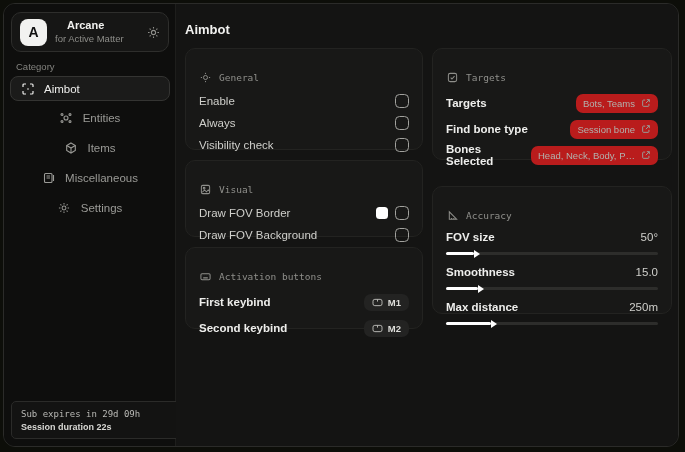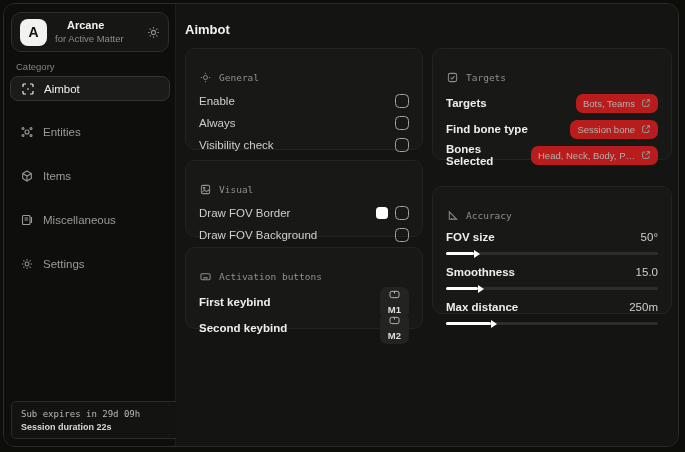--- a/index.html
+++ b/index.html
@@ -26,21 +26,21 @@
   .brand-gear { color:#8d8d89; flex-shrink:0; }
   .category-label { position:absolute; left:12px; top:57px; color:#83837f; font-size:9.5px; }
   .nav { position:absolute; left:6px; top:72px; width:160px; }
   .nav-item {
     display:flex; align-items:center; gap:10px; height:26px; padding:0 10px;
     border-radius:8px; margin-bottom:2px; color:#9a9a96; font-size:11.5px;
   }
   .nav-item.selected {
     background:#1b1b1a; border:1px solid #343432; color:#eeeeec; height:25px;
   }
-  .nav-item:not(.selected) { margin-top:18px; }
+  .nav-item:not(.selected) { margin-top:4px;justify-content:center; }
   .nav-icon { width:13px; height:13px; display:flex; align-items:center; justify-content:center; flex-shrink:0; }
   .sidebar-footer {
     position:absolute; left:7px; bottom:7px; width:187px;
     background:#131312; border:1px solid #2b2b29; border-radius:5px;
     padding:7px 9px 6px 9px;
   }
   .footer-line1 { font-family:"DejaVu Sans Mono","Liberation Mono",monospace; font-size:9px; color:#b9b9b5; margin-bottom:3px; white-space:nowrap; }
   .footer-line2 { font-size:9px; font-weight:bold; color:#d8d8d4; }
   
   .main { flex:1; position:relative; background:#141413; }
@@ -56,21 +56,21 @@
   }
   .panel-header .nav-icon { color:#8f8f8b; }
   .row { display:flex; align-items:center; justify-content:space-between; height:22px; }
   .row-label { color:#cfcfcb; font-size:11.5px; }
   .row-label.bold { color:#eeeeec; font-weight:bold; }
   .checkbox { width:14px; height:14px; border:1.5px solid #a2a29e; border-radius:4.5px; background:transparent; }
   .row-right { display:flex; align-items:center; gap:7px; }
   .swatch { width:12px; height:12px; background:#ffffff; border-radius:3.5px; }
   .key-badge {
     display:flex; align-items:center; gap:5px; background:#232322; border-radius:7px;
-    padding:3px 8px; color:#dededa; font-size:9.5px; font-weight:bold;flex-direction:column;
+    padding:3px 8px; color:#dededa; font-size:9.5px; font-weight:bold;
   }
   .key-badge svg { color:#b5b5b1; }
   .select-pill {
     display:flex; align-items:center; gap:6px; background:#b91c1c; border-radius:7px;
     padding:4px 7px; color:#b2b2ae; font-size:9.5px; max-width:150px;
   }
   .select-pill .pill-text { overflow:hidden; text-overflow:ellipsis; white-space:nowrap; }
   .select-pill svg { color:#9a9a96; flex-shrink:0; }
   .acc-row { margin-bottom:8px; }
   .acc-top { display:flex; justify-content:space-between; align-items:center; height:18px; }

